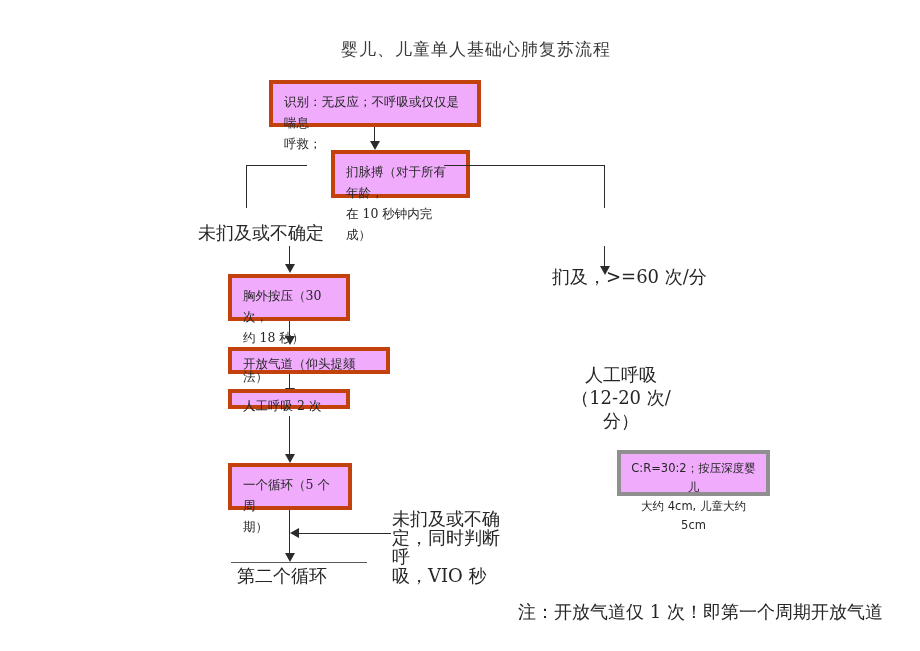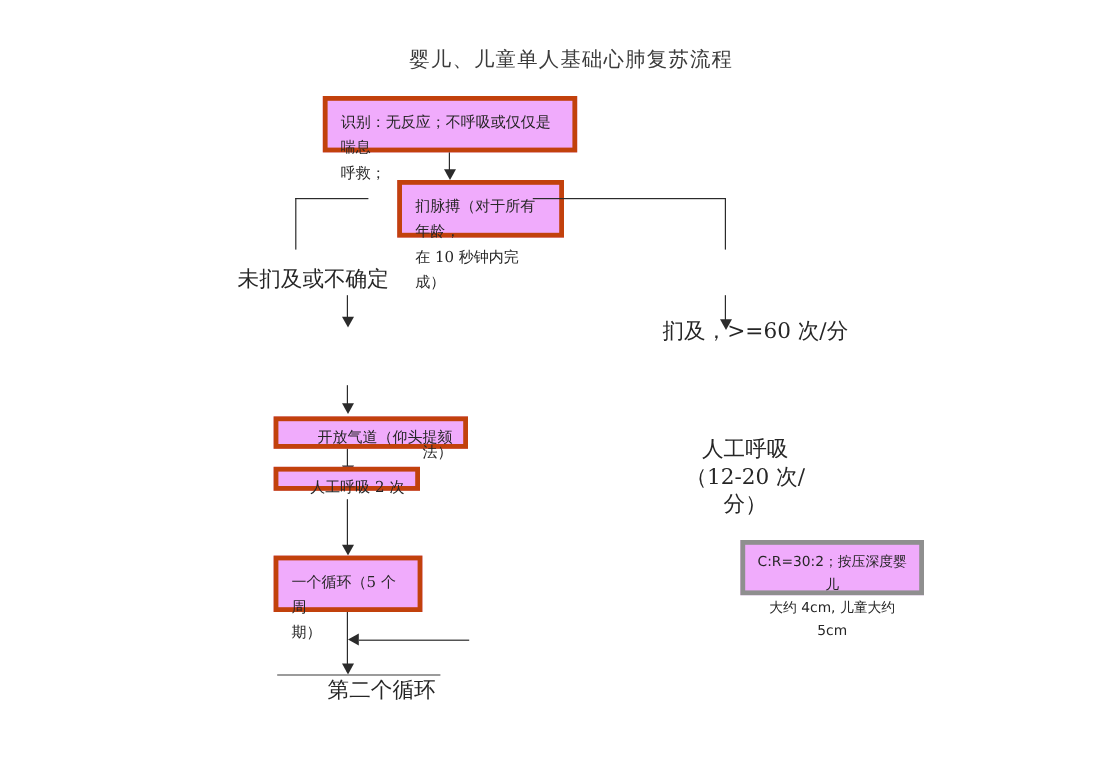--- a/index.html
+++ b/index.html
@@ -38,21 +38,21 @@
   .box {
     box-sizing: border-box;
     border: 4px solid #c2410c;
     background: #f0abfc;
     font-size: 12.5px;
     line-height: 21px;
     color: #262626;
     padding: 7px 9px 6px 11px;
     font-family: "DejaVu Serif", "Liberation Serif", serif;
   }
-  .box.center { text-align: right; padding-left: 21px; }
+  .box.center { text-align: left; padding-left: 11px; }
   .box.sans {
     font-family: "DejaVu Sans", "Liberation Sans", sans-serif;
     font-size: 11.5px;
     line-height: 19px;
   }
 
   
   .label {
     font-size: 18px;
     line-height: 21px;
@@ -107,20 +107,22 @@
   <div class="abs hline" style="left:444px; top:165px; width:161px;"></div>
   <div class="abs vline" style="left:246px; top:165px; height:43px;"></div>
   <div class="abs vline" style="left:604px; top:165px; height:43px;"></div>
 
   <div class="abs label" style="left:198px; top:222px; width:160px;">未扪及或不确定</div>
   <div class="abs label" style="left:552px; top:222px; width:180px;margin-top:44px;">扪及，&gt;=60 次/分</div>
 
   <div class="abs vline" style="left:289px; top:246px; height:20px;"></div>
   <div class="abs arrow-down" style="left:285px; top:264px;"></div>
 
+  <div class="abs box" style="left:228px; top:274px; width:122px; height:47px; white-space:pre-line;">胸外按压（30 次，
+约 18 秒）</div>
 
   <div class="abs vline" style="left:289px; top:321px; height:17px;"></div>
   <div class="abs arrow-down" style="left:285px; top:336px;"></div>
 
   <div class="abs box center" style="left:228px; top:347px; width:162px; height:27px; line-height:13px; padding-top:6px;">开放气道（仰头提颏法）</div>
 
   <div class="abs vline" style="left:289px; top:374px; height:16px;"></div>
   <div class="abs arrow-down" style="left:285px; top:388px;"></div>
 
   <div class="abs box center" style="left:228px; top:389px; width:122px; height:15px; line-height:13px; padding-top:6px;">人工呼吸 2 次</div>
@@ -132,28 +134,32 @@
 期）</div>
 
   <div class="abs vline" style="left:289px; top:510px; height:50px;"></div>
   <div class="abs arrow-down" style="left:285px; top:553px;"></div>
 
   <div class="abs hline" style="left:299px; top:533px; width:92px;"></div>
   <div class="abs arrow-left" style="left:290px; top:528px;"></div>
 
   <div class="abs rule" style="left:231px; top:562px; width:136px;"></div>
 
-  <div class="abs label" style="left:237px; top:565px; width:140px;margin-left:36px;">第二个循环</div>
+  <div class="abs label" style="left:237px; top:565px; width:140px;">第二个循环</div>
 
+  <div class="abs label" style="left:392px; top:509px; width:110px; line-height:19px;">未扪及或不确
+定，同时判断呼
+吸，VIO 秒</div>
 
 
   <div class="abs vline" style="left:604px; top:246px; height:22px;"></div>
   <div class="abs arrow-down" style="left:600px; top:266px;"></div>
 
 
   <div class="abs label" style="left:556px; top:363px; width:130px; line-height:23px; text-align:center;">人工呼吸
 （12-20 次/分）</div>
 
   <div class="abs box sans" style="left:617px; top:450px; width:153px; height:46px; white-space:pre-line; text-align:center; padding:5px 10px; border-color:#8f8f8f;">C:R=30:2；按压深度婴儿
 大约 4cm, 儿童大约 5cm</div>
 
+  <div class="abs label" style="left:518px; top:601px; width:360px; white-space:nowrap;">注：开放气道仅 1 次！即第一个周期开放气道</div>
 
 </div>
 
 </body></html>

